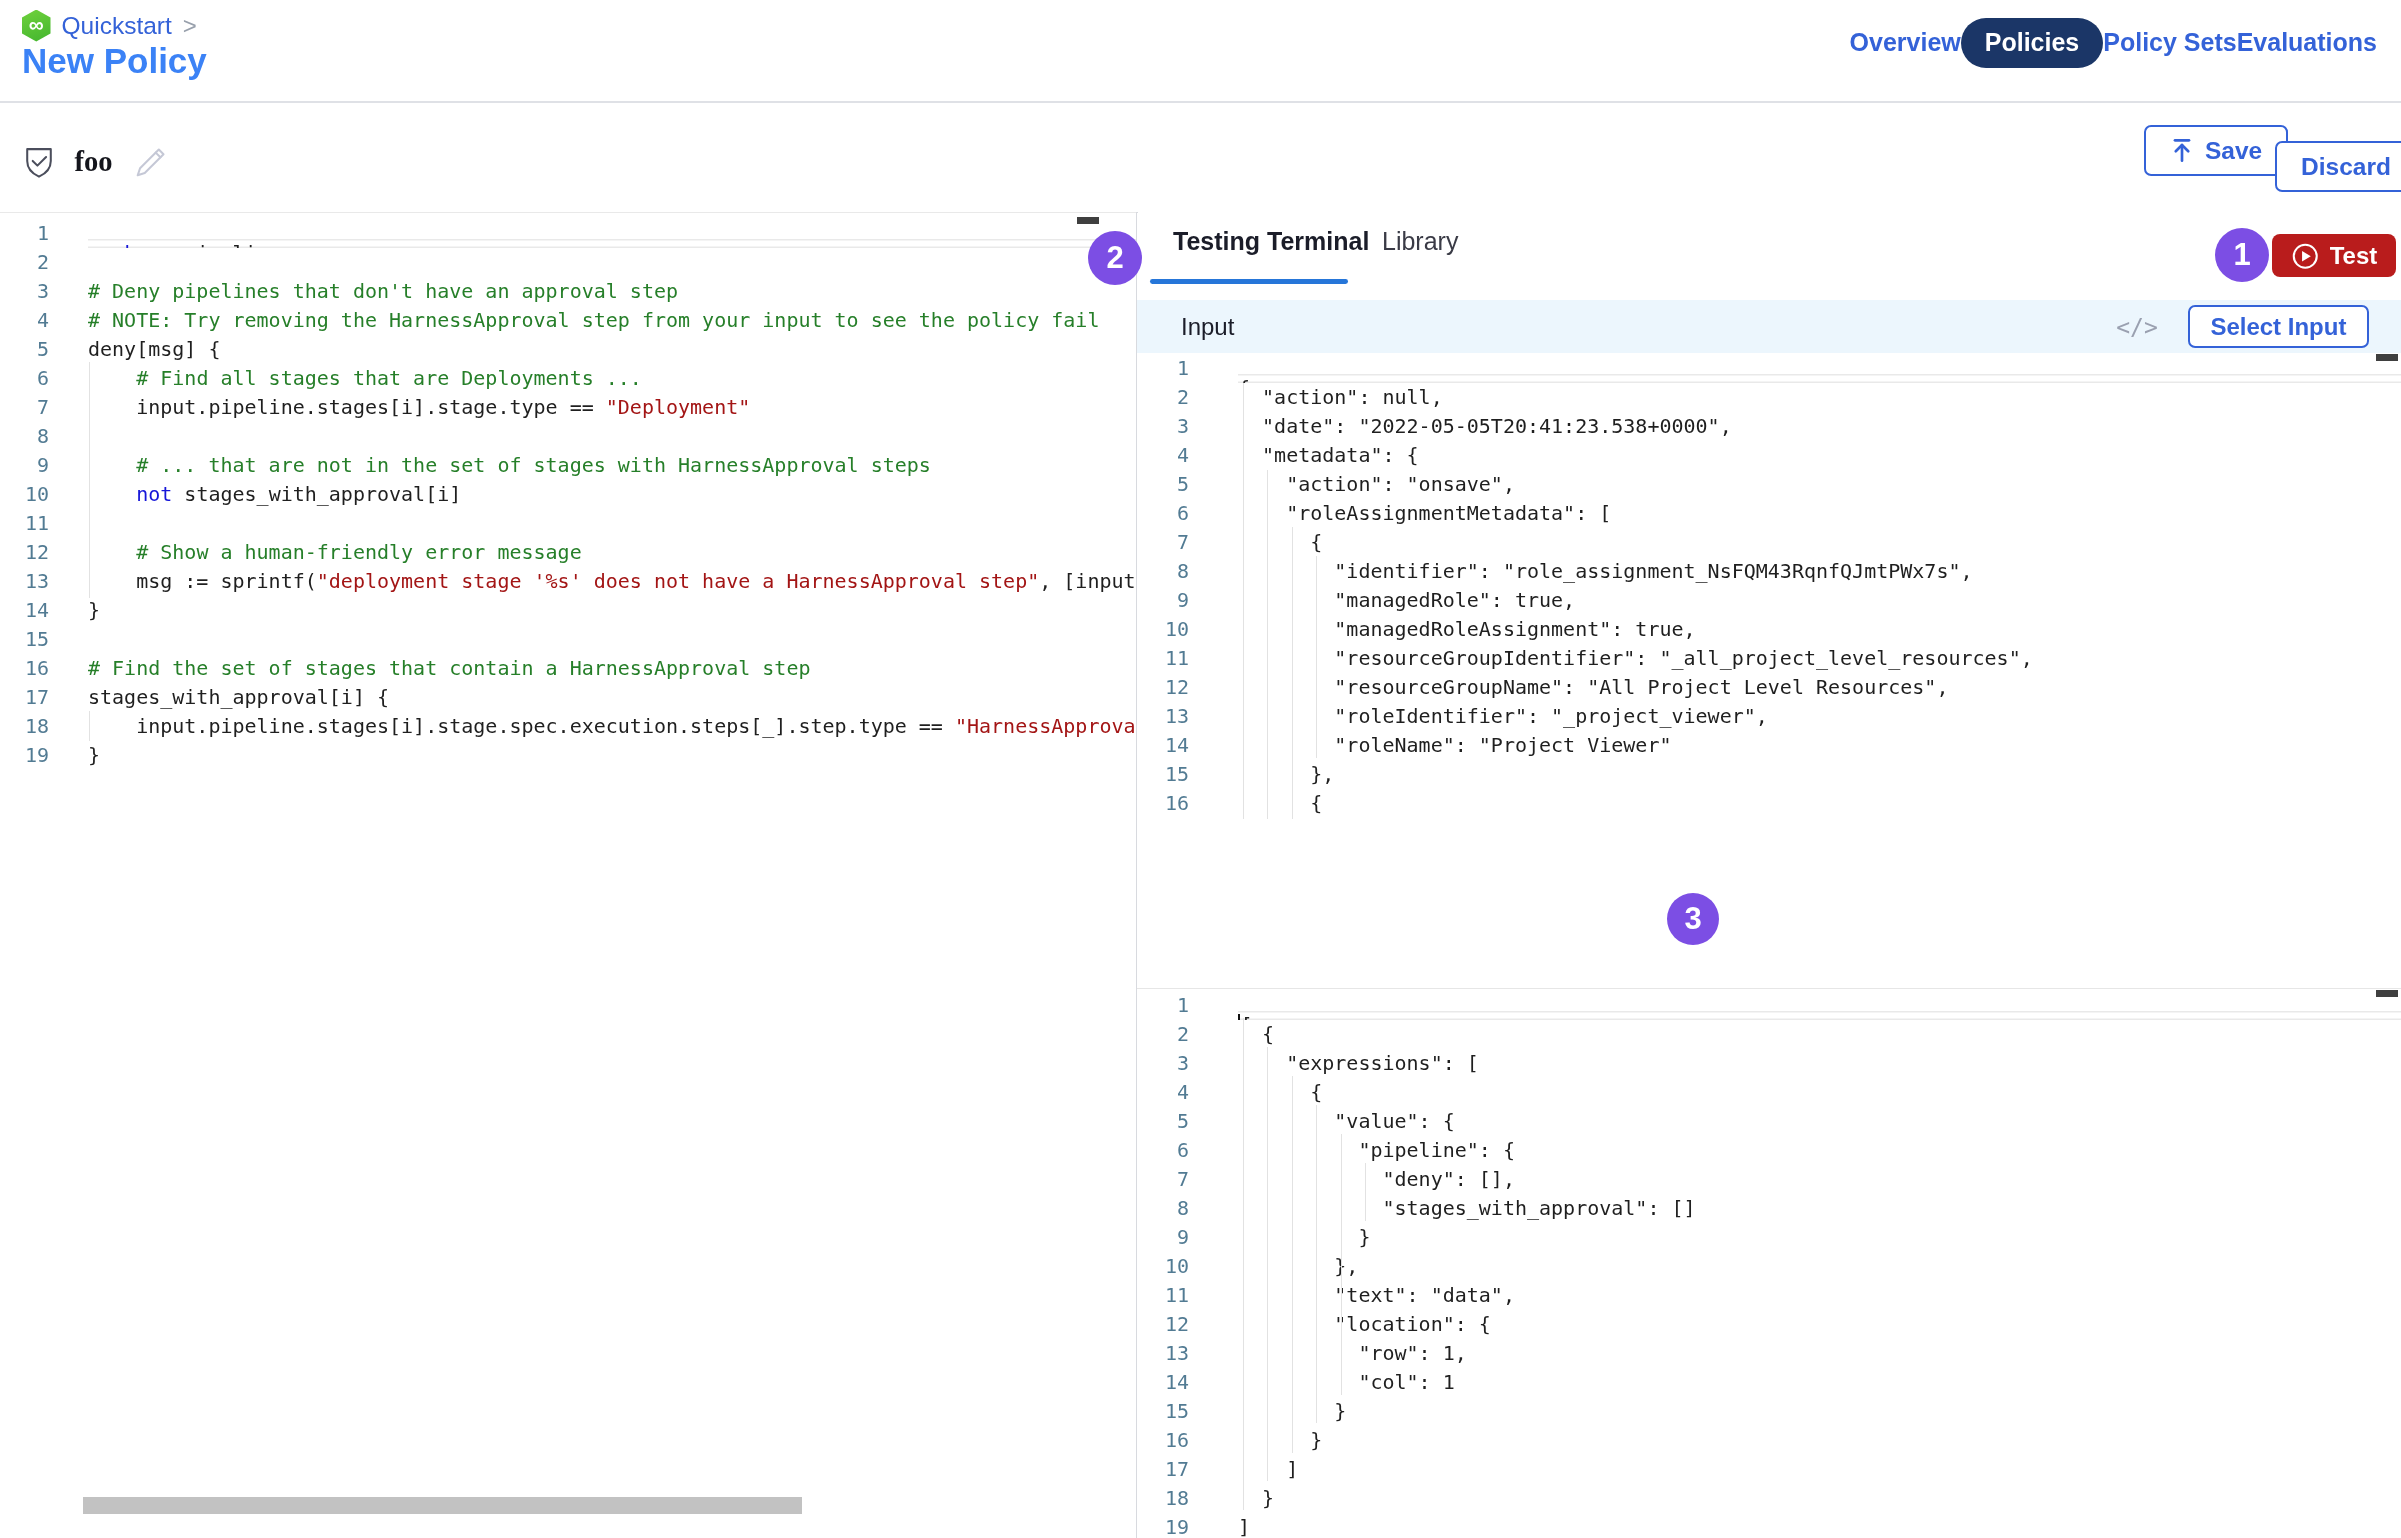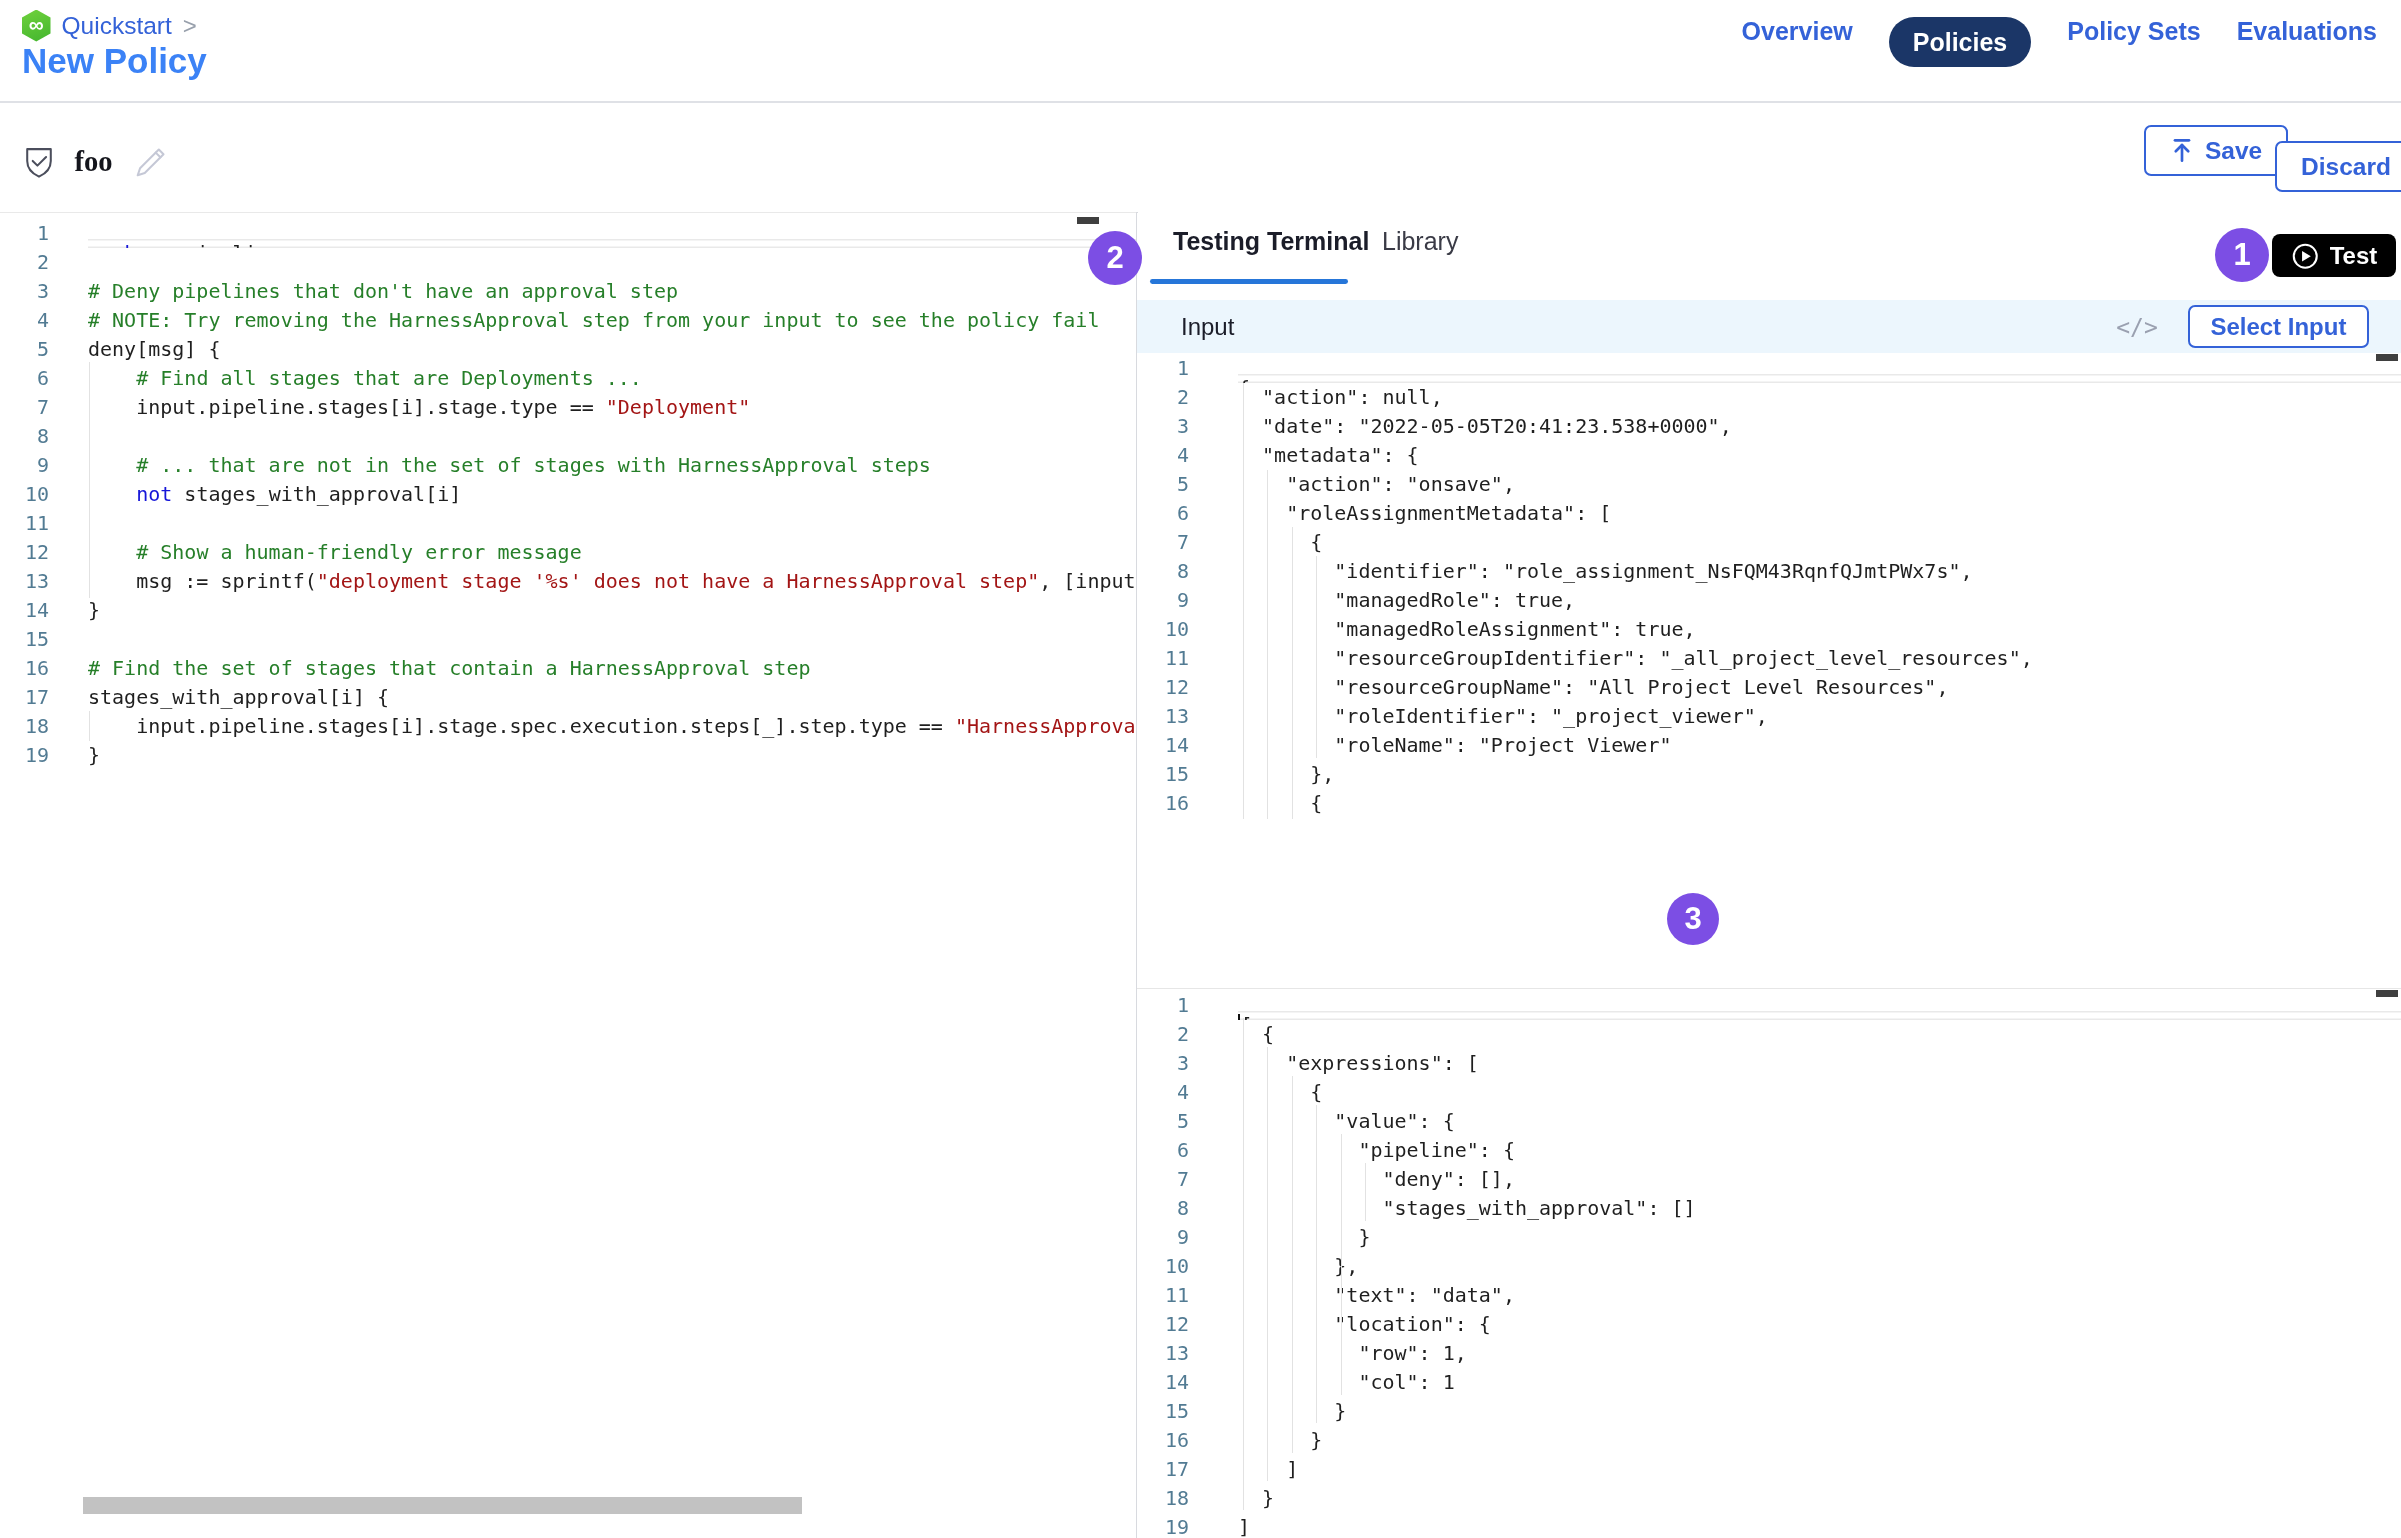--- a/index.html
+++ b/index.html
@@ -9,21 +9,21 @@
     font-family:"Liberation Sans",sans-serif;overflow:hidden;color:#1c1e2a;
   }
   
   .breadcrumb-row{position:absolute;left:22px;top:9.5px;display:flex;align-items:center;gap:11px;}
   .logo{width:28.5px;height:32px;background:linear-gradient(160deg,#6fd13c,#42b52e);
     clip-path:polygon(50% 0,100% 25%,100% 75%,50% 100%,0 75%,0 25%);
     display:flex;align-items:center;justify-content:center;color:#fff;font-size:21.3px;font-weight:bold;}
   .crumb-link{color:#3462d8;font-size:24.5px;font-weight:500;text-decoration:none;cursor:pointer;}
   .crumb-chev{color:#98a0ac;font-size:24px;font-weight:400;}
   .page-title{position:absolute;left:22px;top:41px;font-size:35px;font-weight:700;color:#3b82f6;}
-  .top-nav{position:absolute;right:24px;top:17.4px;display:flex;align-items:flex-start;gap:36px;height:51px;}
+  .top-nav{position:absolute;right:24px;top:17.4px;display:flex;align-items:center;height:51px;}
   .nav-item{color:#3462d8;font-size:25px;font-weight:600;text-decoration:none;cursor:pointer;}
   .nav-item.pill{background:#1b3667;color:#ffffff;border-radius:790px;padding:10.3px 24px;}
   .header-divider{position:absolute;left:0;top:101px;width:100%;height:1.6px;background:#dfe1e6;}
   
   .policy-row{position:absolute;left:24px;top:144px;display:flex;align-items:center;gap:20.6px;font-family:Liberation Serif, serif;}
   .policy-name{font-size:28.5px;font-weight:700;color:#14151c;}
   .btn-outline{display:flex;align-items:center;gap:11px;justify-content:center;
     border:2px solid #3462d8;border-radius:7.1px;background:#fff;color:#3462d8;
     font-size:24.5px;font-weight:600;height:51px;padding:0 24px;cursor:pointer;font-family:inherit;}
   .save-btn{position:absolute;left:2144px;top:125px;}
@@ -49,21 +49,21 @@
   .caret{display:inline-block;width:2.4px;height:22px;background:#111;vertical-align:-4px;}
   .indent-guide{position:absolute;width:1.2px;background:#e2e2e2;}
   
   .right-panel{position:absolute;left:1137px;top:213px;right:0;bottom:0;background:#fff;}
   .tabs-row{position:relative;height:71px;}
   .tab{position:absolute;top:14.2px;font-size:25px;cursor:pointer;}
   .tab.active{left:36px;font-weight:700;color:#1b1d29;}
   .tab.inactive{left:245px;font-weight:500;color:#3a3b46;}
   .tab-underline{position:absolute;left:13.4px;top:66px;width:198px;height:4.7px;background:#2676d9;border-radius:2.4px;}
   .test-btn{position:absolute;right:4.7px;top:21.3px;height:43px;padding:0 19px;display:flex;align-items:center;gap:10.3px;
-    background:#000000;border:none;border-radius:8px;color:#fff;font-size:24px;font-weight:700;cursor:pointer;font-family:inherit;}
+    background:#b91c1c;border:none;border-radius:8px;color:#fff;font-size:24px;font-weight:700;cursor:pointer;font-family:inherit;}
   .input-header{position:absolute;left:0;right:0;top:87px;height:53px;background:#ecf6fd;
     display:flex;align-items:center;justify-content:space-between;padding:0 32px 0 44px;box-sizing:border-box;}
   .section-label{font-size:24px;color:#1b1d29;}
   .input-header-right{display:flex;align-items:center;gap:24px;}
   .code-toggle{font-family:"DejaVu Sans Mono",monospace;font-size:23px;color:#9aa0b0;cursor:pointer;background:none;border:none;}
   .select-input-btn{height:43px;padding:0 20.6px;border:2px solid #3462d8;border-radius:7.1px;background:#fff;
     color:#3462d8;font-size:24px;font-weight:600;cursor:pointer;font-family:inherit;}
   .output-header{position:absolute;left:0;right:0;top:609px;height:40px;background:#fff;border-top:1.6px solid #e8e8e8;
     display:flex;align-items:center;justify-content:space-between;padding:0 11px 0 44px;box-sizing:border-box;}
   .result-banner{position:absolute;left:0;right:0;top:648px;height:117px;background:#def0d9;}

